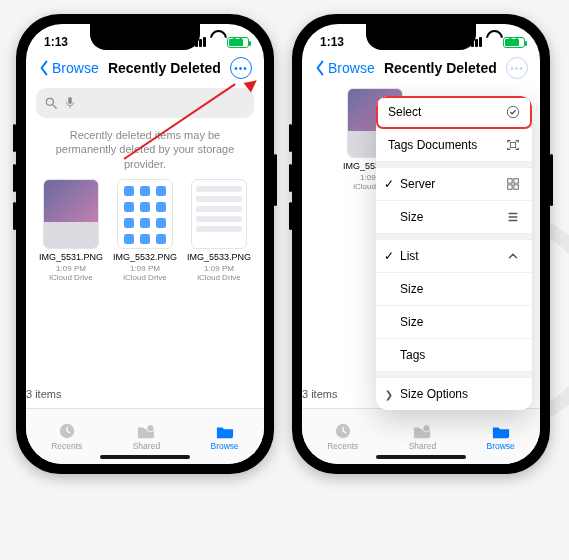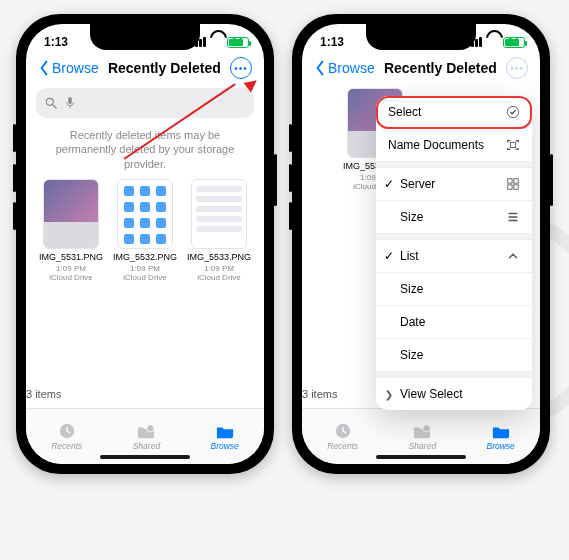--- a/index.html
+++ b/index.html
@@ -68,21 +68,21 @@
   .fname { font-size:9px; font-weight:500; word-break:break-all; line-height:1.1;}
   .ftime { font-size:8px; color:#8a8a8e; margin-top:1px;}
   .floc  { font-size:8px; color:#8a8a8e;}
 
   .footer-count { position:absolute; bottom:64px; left:0; right:0; font-size:11px; color:#555;}
 
   .tabbar {
     position:absolute; bottom:0; left:0; right:0; height:56px; border-top:1px solid #e3e3e6;
     display:flex; justify-content:space-around; align-items:center; background:#fafafa;
   }
-  .tab { display:flex; flex-direction:column; align-items:center; gap:1px; font-size:8.5px; color:#9b9ba0;font-style:italic;}
+  .tab { display:flex; flex-direction:column; align-items:center; gap:1px; font-size:8.5px; color:#9b9ba0;}
   .tab.active { color:#007aff; }
   .tab .ic { width:22px; height:18px; }
   .home-ind { position:absolute; bottom:5px; left:50%; transform:translateX(-50%); width:90px; height:4px; background:#000; border-radius:3px; opacity:.9;}
 
   
   .arrow-line {
     position:absolute; left:98px; top:134px; width:134px; height:2px; background:#e02020;
     transform-origin:left center; transform:rotate(-34deg); z-index:60;
   }
   .arrow-head {
@@ -98,21 +98,21 @@
     box-shadow:0 10px 30px rgba(0,0,0,.18); overflow:hidden; z-index:70; font-size:12px;
   }
   .popover .row {
     display:flex; align-items:center; justify-content:space-between; padding:9px 12px; border-bottom:1px solid #efeff2;
     position:relative;
   }
   .popover .sep { height:6px; background:#f3f3f6; border-bottom:1px solid #efeff2;}
   .popover .row:last-child{border-bottom:none;}
   .popover .check { width:14px; text-align:center; font-size:12px; color:#000; position:absolute; left:6px;}
   .popover .row.indent { padding-left:24px; }
-  .popover .hl { outline:2px solid #e33; outline-offset:-2px; border-radius:12px; }
+  .popover .hl { outline:2px solid #e33; outline-offset:-2px; border-radius:7px; }
   .ric { width:14px; height:14px; }
 
   
   .watermark {
     position:absolute; right:-40px; top:210px; width:220px; height:220px; border:14px solid rgba(0,0,0,.05);
     border-radius:50%; z-index:0;
   }
 
   
   .grid.faded { padding-right:100px; }
@@ -286,21 +286,21 @@
 
       <div class="popover">
         <div class="row hl">
           <span>Select</span>
           <svg class="ric" viewBox="0 0 16 16">
               <circle cx="8" cy="8" r="6.5" stroke="#555" fill="none"></circle>
               <path d="M5 8l2 2 4-4" stroke="#555" fill="none" stroke-width="1.5"></path>
             </svg>
         </div>
         <div class="row">
-          <span>Name Documents</span>
+          <span>Tags Documents</span>
           <svg class="ric" viewBox="0 0 16 16">
               <path d="M2 5V3h3M14 5V3h-3M2 11v2h3M14 11v2h-3" stroke="#555" fill="none" stroke-width="1.3"></path>
               <rect x="5" y="5" width="6" height="6" stroke="#555" fill="none"></rect>
             </svg>
         </div>
         <div class="sep"></div>
         <div class="row indent">
           <span class="check">✓</span>
           <span>Server</span>
           <svg class="ric" viewBox="0 0 16 16">
@@ -324,31 +324,31 @@
           <span>List</span>
           <svg class="ric" viewBox="0 0 16 16">
               <path d="M4 10l4-4 4 4" stroke="#555" fill="none" stroke-width="1.6" stroke-linecap="round"></path>
             </svg>
         </div>
         <div class="row indent">
           <span>Size</span>
             <span></span>
         </div>
         <div class="row indent">
-          <span>Date</span>
-            <span></span>
-        </div>
-        <div class="row indent">
           <span>Size</span>
             <span></span>
         </div>
+        <div class="row indent">
+          <span>Tags</span>
+            <span></span>
+        </div>
         <div class="sep"></div>
         <div class="row indent">
           <span class="check" style="font-size:10px;color:#555;">❯</span>
-          <span>View Select</span>
+          <span>Size Options</span>
             <span></span>
         </div>
       </div>
 
       <div class="footer-count">3 items</div>
 
       <div class="tabbar">
         <div class="tab">
           <svg class="ic" viewBox="0 0 24 20">
               <circle cx="12" cy="10" r="8" fill="#c5c5c9"></circle>

